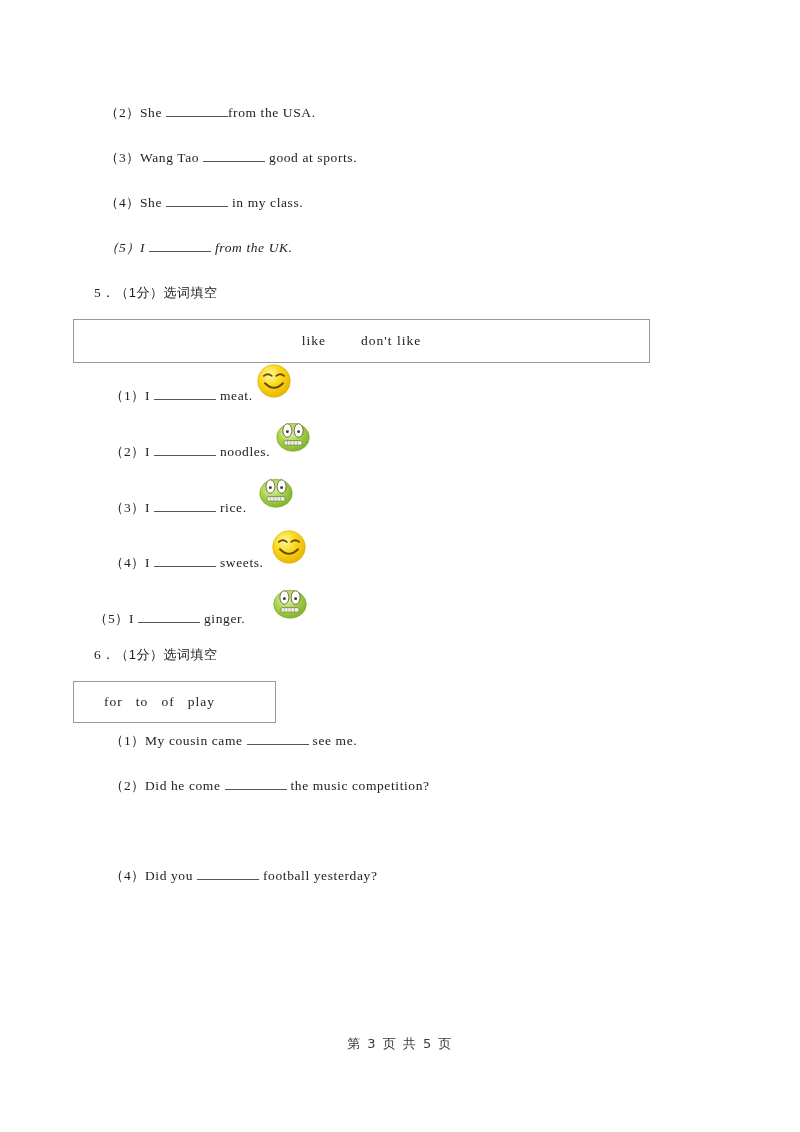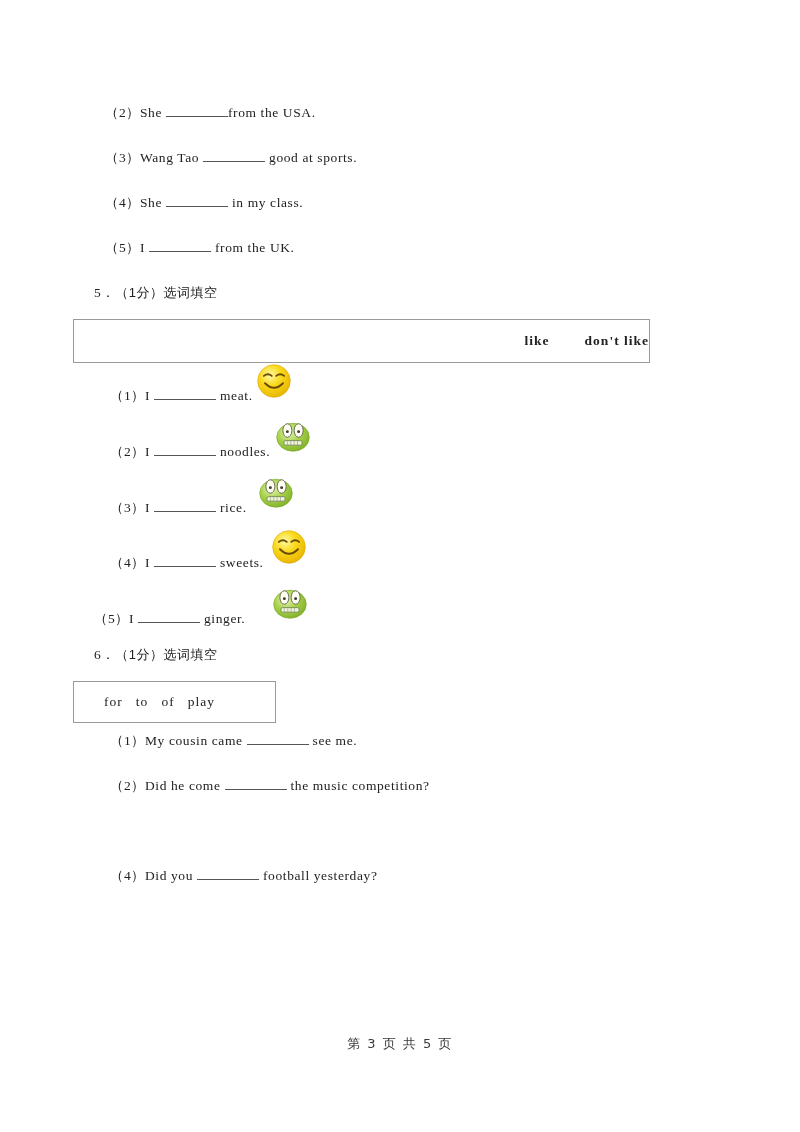--- a/index.html
+++ b/index.html
@@ -63,21 +63,21 @@
     background: #ffffff;
     display: flex;
     align-items: center;
   }
   .wordbank .words {
     font-size: 13.5px;
     letter-spacing: 1px;
     color: #222;
     white-space: pre;
   }
-  .wb-center { justify-content: flex-end; font-weight: bold; }
+  .wb-center { justify-content: center; }
   .wb-left   { justify-content: flex-start; padding-left: 30px; }
 
   
   .emoji {
     position: absolute;
     width: 36px;
     height: 36px;
     pointer-events: none;
   }
   .emoji svg { display: block; width: 100%; height: 100%; }
@@ -104,21 +104,21 @@
   </div>
 
   <div class="qline" style="left:105px; top:149px;">
     <span class="num">（3）</span><span>Wang Tao </span><span class="blank" style="width:62px;"></span><span> good at sports.</span>
   </div>
 
   <div class="qline" style="left:105px; top:194px;">
     <span class="num">（4）</span><span>She </span><span class="blank" style="width:62px;"></span><span> in my class.</span>
   </div>
 
-  <div class="qline" style="left:105px; top:239px;">
+  <div class="qline" style="left:105px; top:239px;font-style:italic;">
     <span class="num">（5）</span><span>I </span><span class="blank" style="width:62px;"></span><span> from the UK.</span>
   </div>
 
   <div class="sec-head" style="left:94px; top:284px;">
     <span>5．</span><span class="cn">（1分）</span><span class="cn">选词填空</span>
   </div>
 
   <div class="wordbank wb-center" style="left:73px; top:319px; width:577px; height:44px;">
     <span class="words">like        don't like</span>
   </div>

